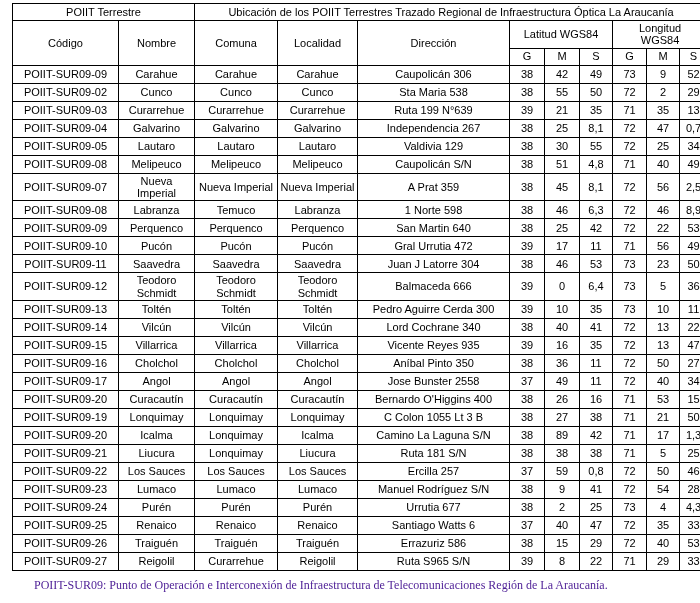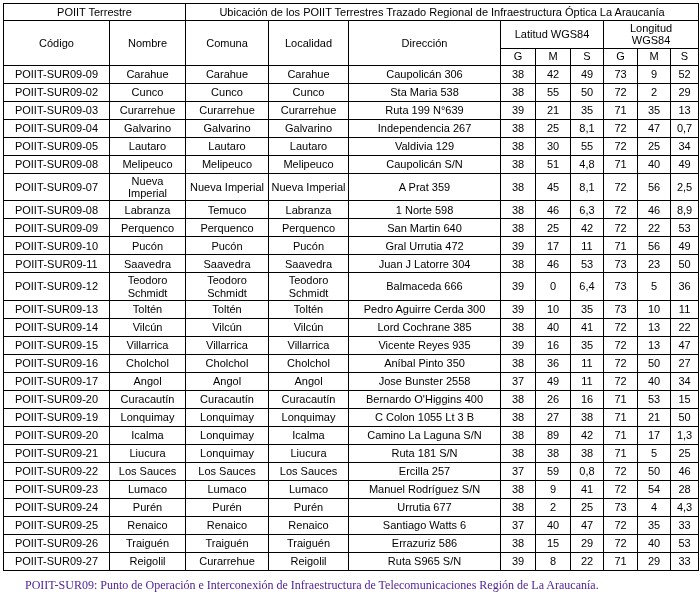--- a/index.html
+++ b/index.html
@@ -5,21 +5,21 @@
   html, body {
     margin: 0;
     padding: 0;
     background: #ffffff;
     width: 700px;
   }
   .page {
     width: 700px;
     height: 603px;
     box-sizing: border-box;
-    padding: 3px 2px 0 3px;
+    padding: 3px 2px 0 12px;
     font-family: "Liberation Sans", sans-serif;
     color: #000;
   }
   table.poiit {
     border-collapse: collapse;
     table-layout: fixed;
     width: 695px;
     font-size: 11px;
     line-height: 1.12;
     color: #000;
@@ -259,21 +259,21 @@
       <td>35</td>
       <td>73</td>
       <td>10</td>
       <td>11</td>
     </tr>
         <tr>
       <td>POIIT-SUR09-14</td>
       <td>Vilcún</td>
       <td>Vilcún</td>
       <td>Vilcún</td>
-      <td>Lord Cochrane 385</td>
+      <td>Lord Cochrane 340</td>
       <td>38</td>
       <td>40</td>
       <td>41</td>
       <td>72</td>
       <td>13</td>
       <td>22</td>
     </tr>
         <tr>
       <td>POIIT-SUR09-15</td>
       <td>Villarrica</td>

